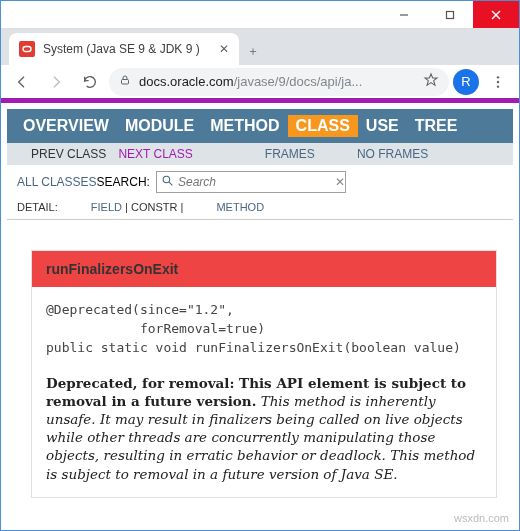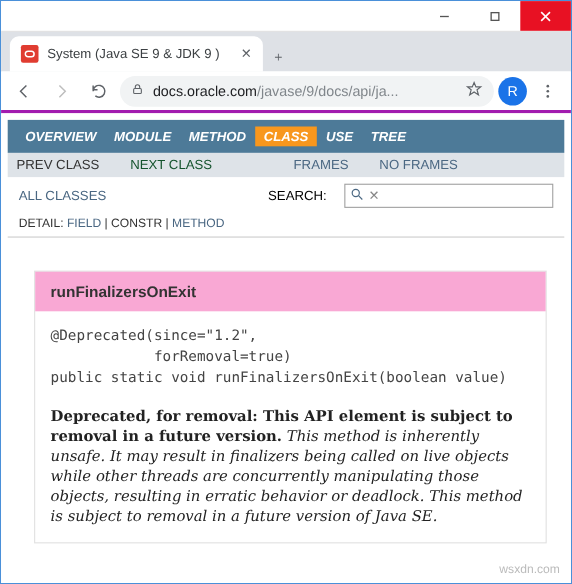--- a/index.html
+++ b/index.html
@@ -15,50 +15,50 @@
   
   .tabstrip { height: 36px; background: #dee1e6; display: flex; align-items: flex-end; padding-left: 8px; }
   .tab { background: #fff; border-radius: 8px 8px 0 0; height: 32px; width: 230px; display: flex; align-items: center; padding: 0 10px; gap: 8px; font-size: 12px; color: #3c4043; }
   .tab .favicon { width: 16px; height: 16px; background: #e03c31; border-radius: 2px; display:flex; align-items:center; justify-content:center; }
   .tab .favicon svg { width:10px; height:10px; }
   .tab .title { flex: 1; white-space: nowrap; overflow: hidden; text-overflow: ellipsis; }
   .tab .x { color: #5f6368; }
   .newtab { width: 28px; height: 28px; display:flex; align-items:center; justify-content:center; color:#5f6368; }
 
   
-  .toolbar { height: 38px; background: #fff; display: flex; align-items: center; padding: 0 6px; gap: 4px; border-bottom: 3px solid #a21caf; }
+  .toolbar { height: 38px; background: #fff; display: flex; align-items: center; padding: 0 6px; gap: 4px; border-bottom: 5px solid #a21caf; }
   .tbtn { width: 30px; height: 30px; display:flex; align-items:center; justify-content:center; color:#5f6368; border-radius:50%; }
   .tbtn.disabled { color: #bdbdbd; }
   .addressbar { flex:1; height: 28px; background:#f1f3f4; border-radius:14px; display:flex; align-items:center; padding:0 10px; gap:8px; color:#5f6368; font-size:13px; }
   .addressbar .url { flex:1; color:#202124; white-space:nowrap; overflow:hidden; text-overflow:ellipsis; }
   .addressbar .host { color:#202124; }
   .addressbar .path { color:#80868b; }
   .avatar { width:26px; height:26px; border-radius:50%; background:#1a73e8; color:#fff; display:flex; align-items:center; justify-content:center; font-size:13px; font-weight:500; }
 
   
   .page { flex:1; overflow:hidden; background:#fff; padding: 6px 0 0 0; position:relative; }
-  .navbar { background:#4d7a98; color:#fff; padding:6px 8px; font-size:12px; font-weight:bold; display:flex; flex-wrap:wrap; gap:0; margin: 0 6px; font-style: italic; }
+  .navbar { background:#4d7a98; color:#fff; padding:6px 8px; font-size:16px; font-weight:bold; display:flex; flex-wrap:wrap; gap:0; margin: 0 6px; }
   .navbar a { color:#fff; text-decoration:none; padding: 2px 8px; }
   .navbar a.active { background:#f8971d; }
-  .subnav { background:#dee3e8; padding:4px 8px; font-size:12px; margin:0 6px; display:flex; gap:28px; }
-  .subnav a, .links a { color:#4a6782; text-decoration:none; }
-  .row3 { display:flex; justify-content:space-between; align-items:center; padding:6px 10px; font-size:12px; margin:0 6px; }
-  .searchwrap { display:flex; align-items:center; gap:16px; }
+  .subnav { background:#dee3e8; padding:4px 24px; font-size:12px; margin:0 6px; display:flex; gap:12px; }
+  .subnav a, .links a { color:#4a6782; text-decoration:none;margin-left:30px; }
+  .row3 { display:flex; align-items:center; padding:6px 10px; font-size:12px; margin:0 6px; }
+  .searchwrap { display:flex; align-items:center; gap:6px; }
   .searchbox { border:1px solid #a0a0a0; height:22px; width:190px; display:flex; align-items:center; padding:0 4px; background:#fff; }
   .searchbox input { border:none; outline:none; flex:1; font-size:12px; font-style:italic; color:#888; background:transparent; }
   .searchbox .mag { color:#4a6782; margin-right:4px; }
   .searchbox .clr { color:#888; }
   .meta { font-size:11px; padding:2px 10px; margin:0 6px; color:#333; }
   .meta .links { display:inline; }
   .meta .sep { color:#333; }
   hr.thin { border:none; border-top:1px solid #ccc; margin:4px 6px 0 6px; }
 
   .docbody { padding: 30px 22px 10px 30px; }
   .methodbox { border:1px solid #e0e0e0; background:#fff; }
-  .methodhead { background:#f9a8d4; padding:10px 14px; font-weight:bold; font-size:14px; color:#333; }
+  .methodhead { background:#ef4444; padding:10px 14px; font-weight:bold; font-size:14px; color:#333; }
   .sig { font-family: "DejaVu Sans Mono", Consolas, monospace; font-size:13px; padding:14px 14px 10px 14px; white-space:pre; color:#444; line-height:1.45; }
   .sig .ann { color:#444; }
   .desc { padding: 6px 14px 14px 14px; font-family: "DejaVu Serif", Georgia, serif; font-size:13.5px; line-height:1.35; color:#222; }
   .desc b { font-weight:bold; }
   .desc i { font-style:italic; }
 
   .watermark { position:absolute; bottom:6px; right:10px; font-size:11px; color:#bbb; font-family:Arial,sans-serif;margin-top:12px; }
 </style>
 </head>
 <body>
@@ -139,34 +139,35 @@
     <div class="navbar">
       <a>OVERVIEW</a>
       <a>MODULE</a>
       <a>METHOD</a>
       <a class="active">CLASS</a>
       <a>USE</a>
       <a>TREE</a>
     </div>
     <div class="subnav">
       <span style="color:#333">PREV CLASS</span>
-      <span style="color:#14532d">NEXT CLASS</span>
+      <span style="color:#a21caf">NEXT CLASS</span>
       <span style="flex:0 0 18px"></span>
       <a>FRAMES</a>
       <a>NO FRAMES</a>
     </div>
     <div class="row3">
       <a class="links" style="color:#4a6782">ALL CLASSES</a>
       <div class="searchwrap">
         <span>SEARCH:</span>
         <div class="searchbox">
           <span class="mag"><svg width="13" height="13" viewBox="0 0 24 24">
                 <circle cx="10" cy="10" r="6" fill="none" stroke="#4a6782" stroke-width="2"></circle>
                 <line x1="15" y1="15" x2="21" y2="21" stroke="#4a6782" stroke-width="2"></line>
               </svg></span>
+          <input placeholder="Search" style="">
           <span class="clr">✕</span>
         </div>
       </div>
     </div>
     <div class="meta">
       <span>DETAIL:</span>
       <span class="links"><a>FIELD</a></span> <span class="sep">|</span>
       <span>CONSTR</span> <span class="sep">|</span>
       <span class="links"><a>METHOD</a></span>
     </div>

